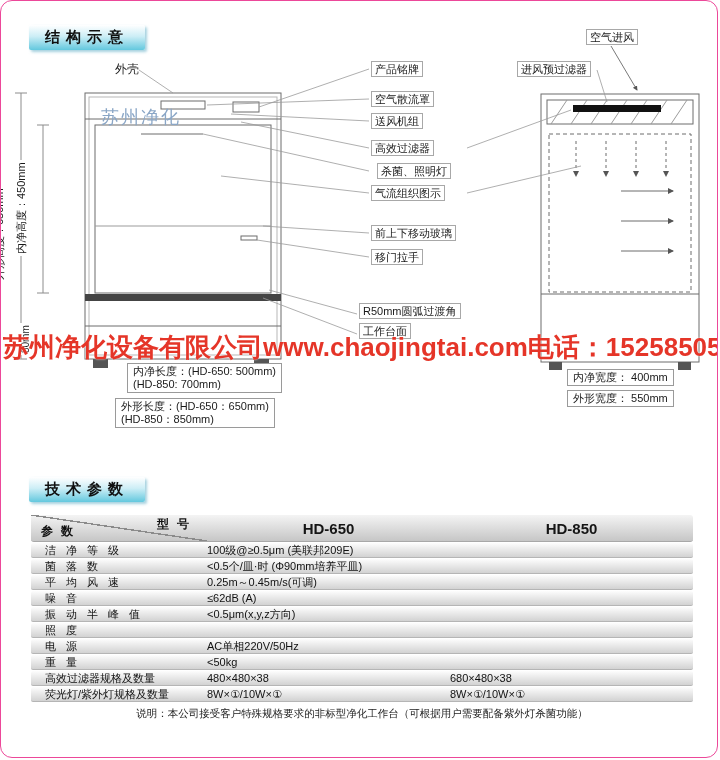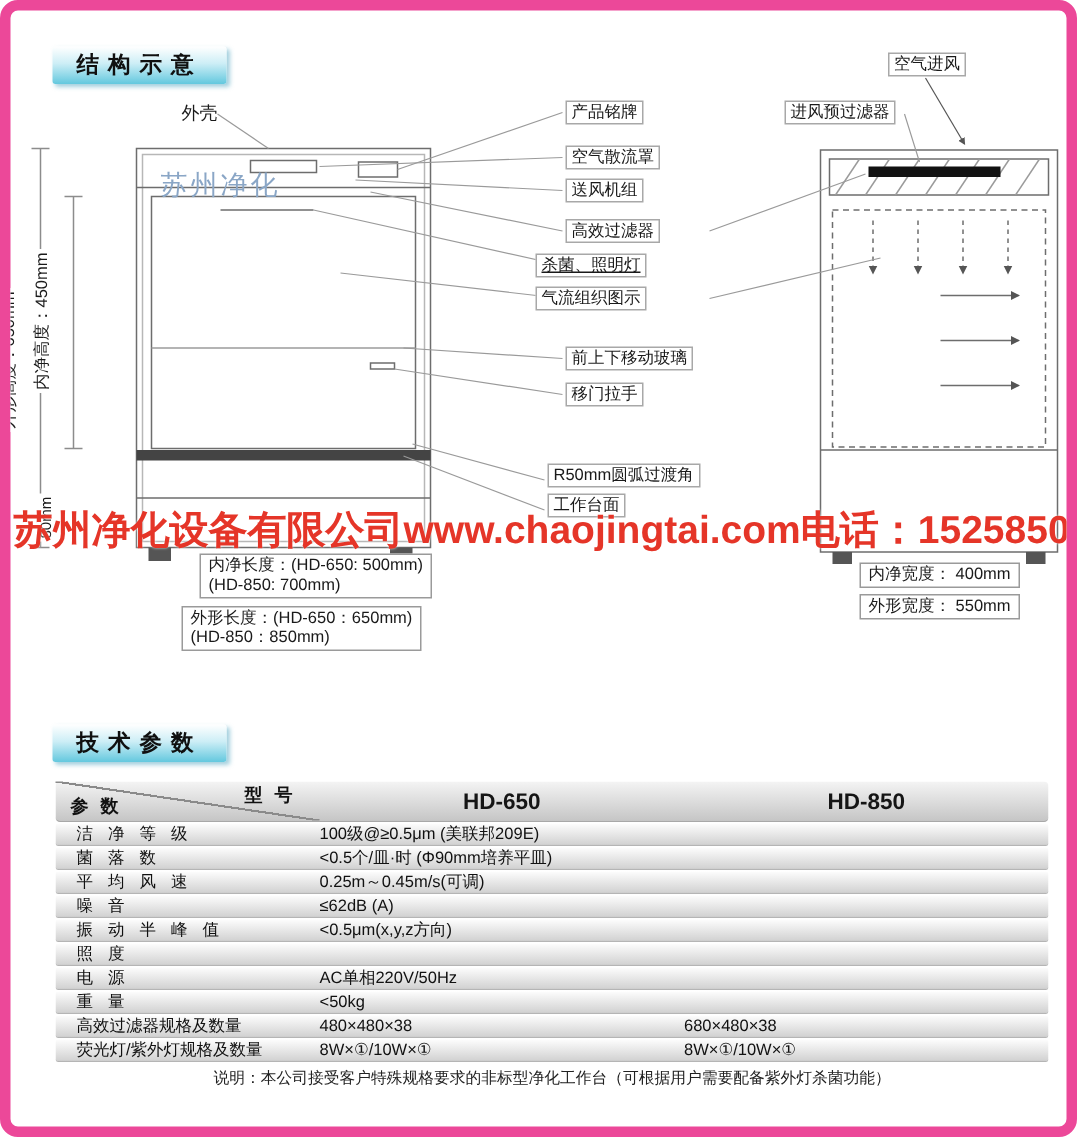--- a/index.html
+++ b/index.html
@@ -1,17 +1,17 @@
 <!DOCTYPE html>
 <html><head>
 <meta charset="utf-8">
 <style>
   html,body{margin:0;padding:0;background:#fff;}
   body{width:720px;height:760px;font-family:"Liberation Sans","DejaVu Sans",sans-serif;}
-  .page{position:relative;width:718px;height:758px;box-sizing:border-box;border:7px solid #ec4899;border-radius:12px;background:#fff;overflow:hidden;}
+  .page{position:relative;width:718px;height:758px;box-sizing:border-box;border:1px solid #ec4899;border-radius:12px;background:#fff;overflow:hidden;}
 
   .badge{position:absolute;padding:3px 16px;font-size:15px;font-weight:bold;letter-spacing:6px;color:#101010;
          background:linear-gradient(180deg,#ffffff 0%,#cdeef6 45%,#63c8de 100%);
          border-radius:2px;box-shadow:2px 2px 3px rgba(90,170,195,.55);white-space:nowrap;}
 
   .diagram{position:absolute;left:0;top:0;width:720px;height:460px;}
   .diagram svg{position:absolute;left:0;top:25px;}
 
   .callout{position:absolute;border:1px solid #a8a8a8;background:#fff;font-size:11px;line-height:14px;
            padding:0 3px;white-space:nowrap;color:#1a1a1a;z-index:5;}
@@ -127,22 +127,22 @@
     <div class="brand-mark">苏州净化</div>
 
     <div class="plain-label" style="left:114px;top:60px;">外壳</div>
     <div class="callout" style="left:585px;top:28px;">空气进风</div>
     <div class="callout" style="left:516px;top:60px;">进风预过滤器</div>
 
     <div class="callout" style="left:370px;top:60px;">产品铭牌</div>
     <div class="callout" style="left:370px;top:90px;">空气散流罩</div>
     <div class="callout" style="left:370px;top:112px;">送风机组</div>
     <div class="callout" style="left:370px;top:139px;">高效过滤器</div>
-    <div class="callout" style="left:350px;top:162px;text-decoration:underline;">杀菌、照明灯</div>
-    <div class="callout" style="left:350px;top:184px;">气流组织图示</div>
+    <div class="callout" style="left:376px;top:162px;">杀菌、照明灯</div>
+    <div class="callout" style="left:370px;top:184px;">气流组织图示</div>
     <div class="callout" style="left:370px;top:224px;">前上下移动玻璃</div>
     <div class="callout" style="left:370px;top:248px;">移门拉手</div>
     <div class="callout" style="left:358px;top:302px;">R50mm圆弧过渡角</div>
     <div class="callout" style="left:358px;top:322px;">工作台面</div>
 
     <div class="vlabel" style="left:6px;top:266px;">外形高度：650mm</div>
     <div class="vlabel" style="left:28px;top:240px;">内净高度：450mm</div>
     <div class="vlabel" style="left:30px;top:343px;font-size:10px;">80mm</div>
 
     <div class="dimbox" style="left:126px;top:362px;">

